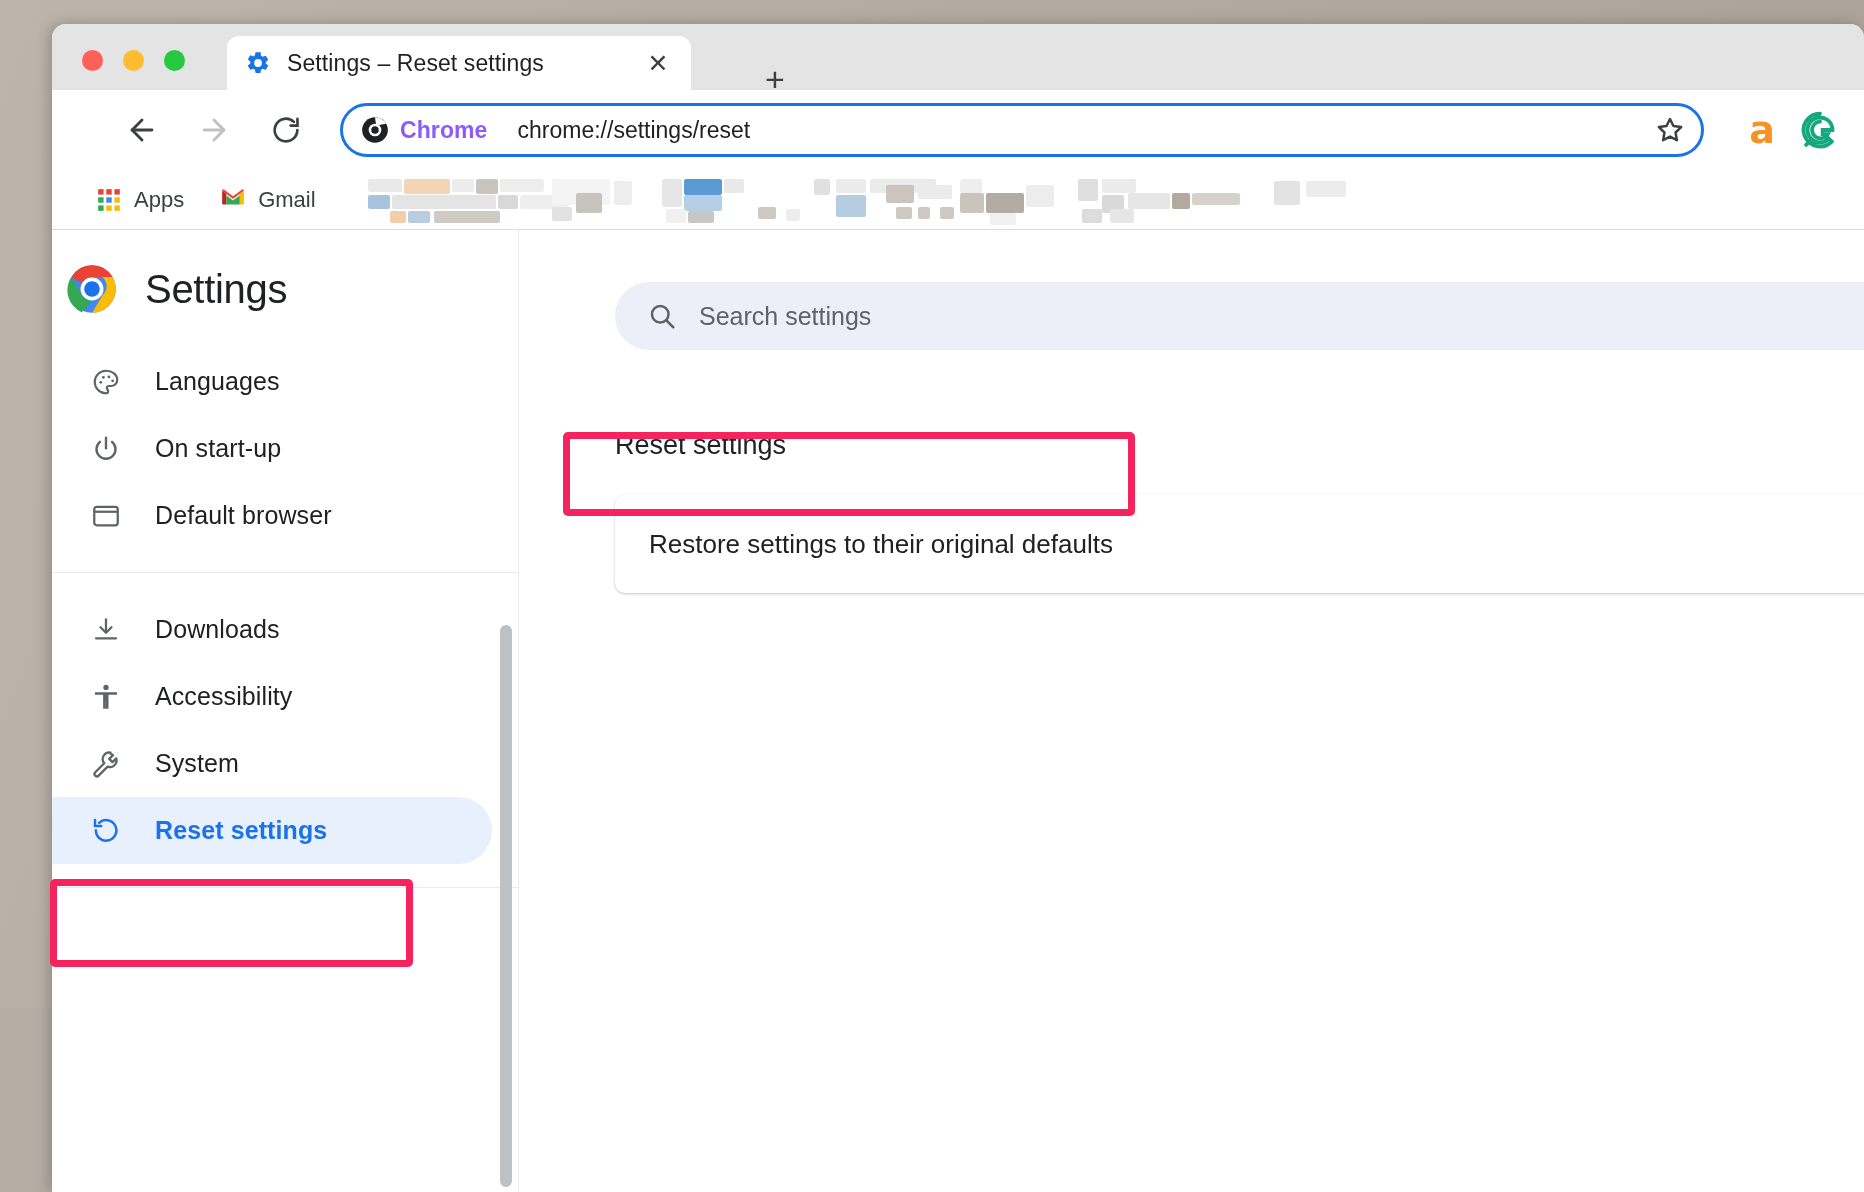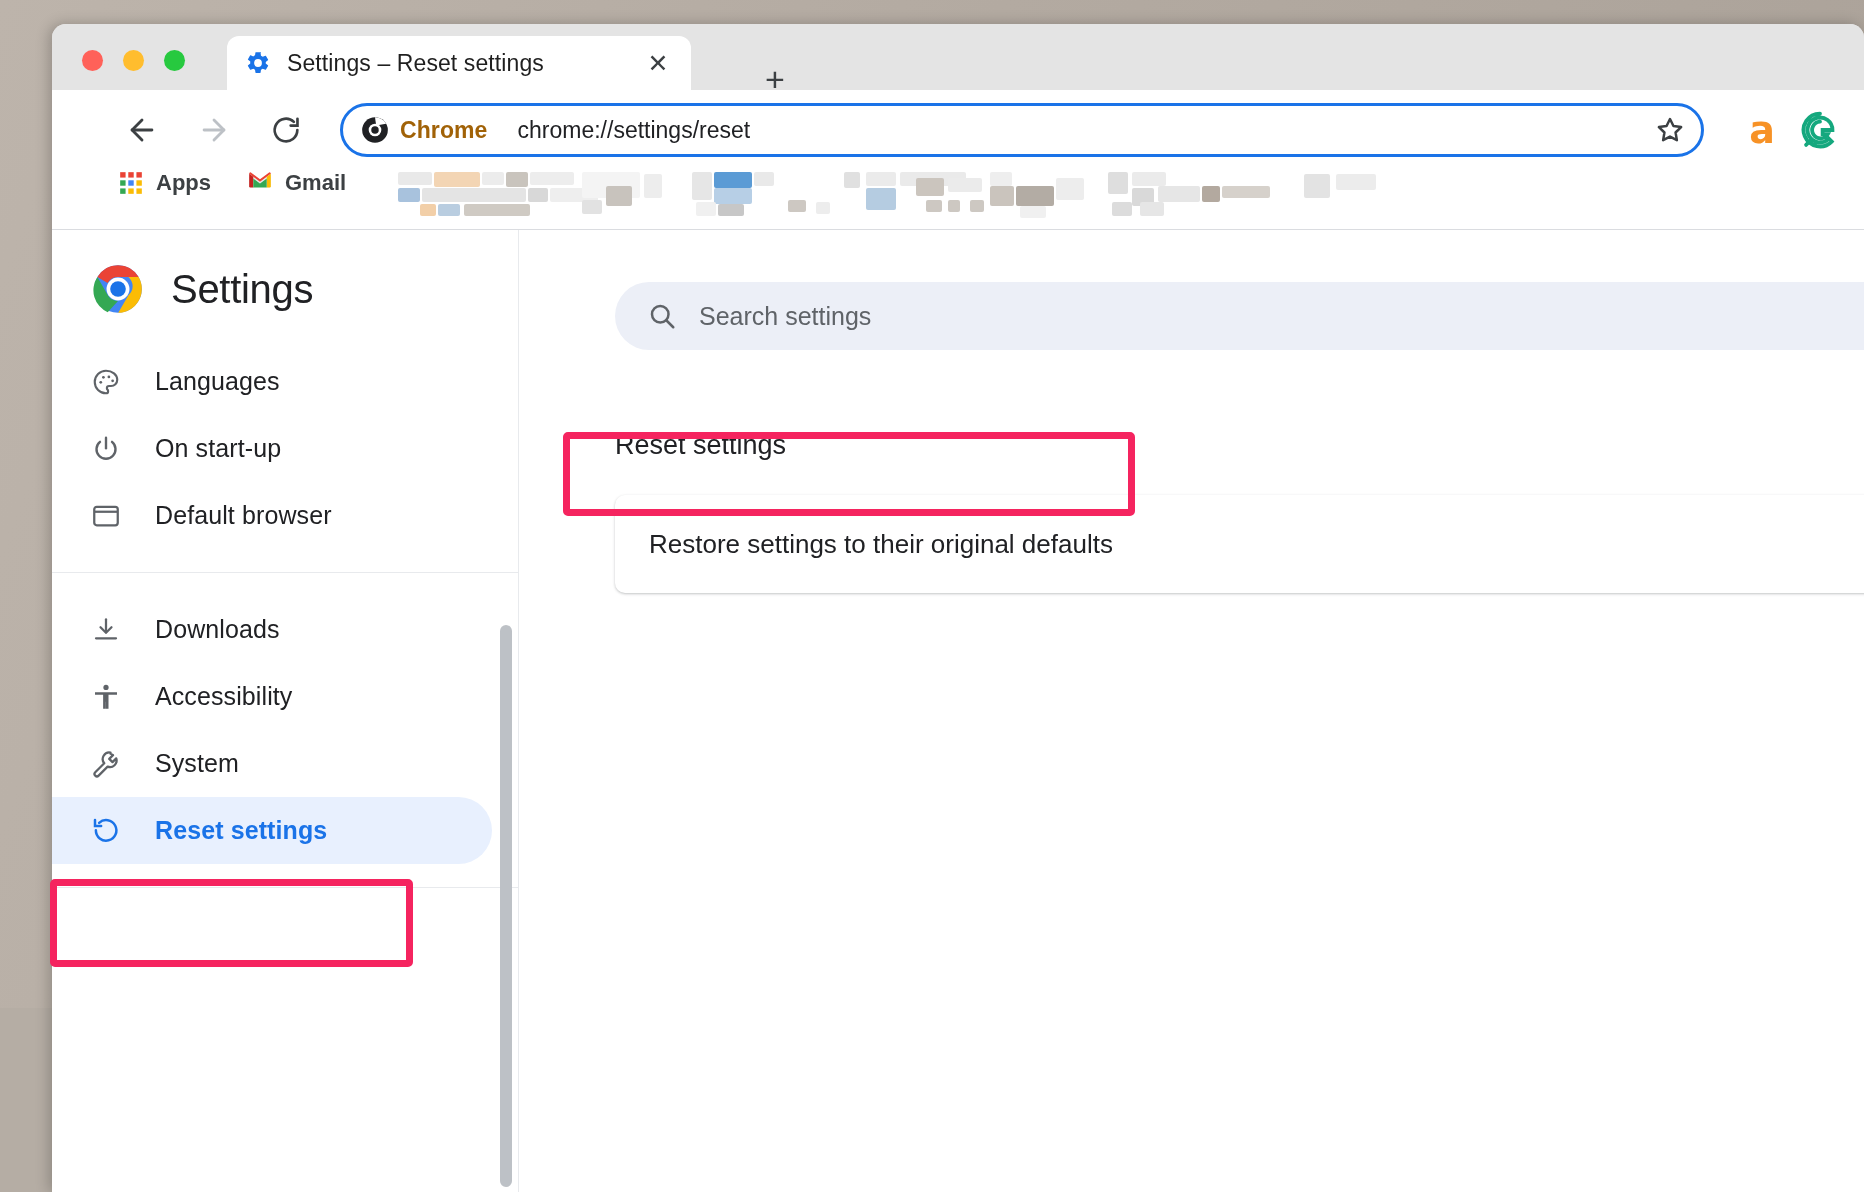--- a/index.html
+++ b/index.html
@@ -99,21 +99,21 @@
     border: 3px solid #1a73e8;
     border-radius: 27px;
     background: #fff;
     display: flex; align-items: center;
     padding: 0 10px 0 18px;
     margin-right: 22px;
   }
   #chrome-chip { display: flex; align-items: center; flex: 0 0 auto; }
   #chrome-chip .chip-icon { width: 28px; height: 28px; margin-right: 11px; }
   #chrome-chip .chip-label {
-    font-size: 23px; color: #a16207; font-weight: 700; letter-spacing: .1px;
+    font-size: 23px; color: #8b5cf6; font-weight: 700; letter-spacing: .1px;
   }
   #url {
     flex: 1;
     font-size: 23px; color: #202124;
     margin-left: 30px;
     white-space: nowrap; overflow: hidden;
   }
   #star {
     width: 42px; height: 42px; flex: 0 0 42px;
     display: flex; align-items: center; justify-content: center;
@@ -128,24 +128,23 @@
     font-size: 38px; color: #f79226; font-weight: 700;
     font-family: "DejaVu Sans", sans-serif; line-height: .85;
   }
 
   
   #bookmarks {
     position: relative;
     height: 60px;
     background: #fff;
     border-bottom: 1px solid #dadce0;
-    display: flex; align-items: flex-start;
-    padding-left: 66px;
+    display: flex; align-items: center;
+    padding-left: 44px;
     overflow: hidden;
-    font-weight: bold;
   }
   .bm {
     display: flex; align-items: center;
     margin-right: 36px;
     flex: 0 0 auto;
   }
   .bm .bm-ico { width: 26px; height: 26px; margin-right: 12px; }
   .bm .bm-lbl { font-size: 22px; color: #3c4043; }
   #bm-blur {
     flex: 1; height: 46px; position: relative; margin-left: 14px;
@@ -164,21 +163,21 @@
   #sidebar {
     position: relative;
     width: 467px; flex: 0 0 467px;
     background: #fff;
     border-right: 1px solid #e8eaed;
     padding-top: 0;
   }
   #brand {
     display: flex; align-items: center;
     height: 118px;
-    padding-left: 40px;
+    padding-left: 14px;
   }
   #brand .logo { width: 52px; height: 52px; margin-right: 27px; }
   #brand .brand-text {
     font-size: 40px; color: #202124; font-weight: 400; letter-spacing: -.3px;
   }
 
   .navlist { padding: 0; }
   .navitem {
     display: flex; align-items: center;
     height: 67px;

